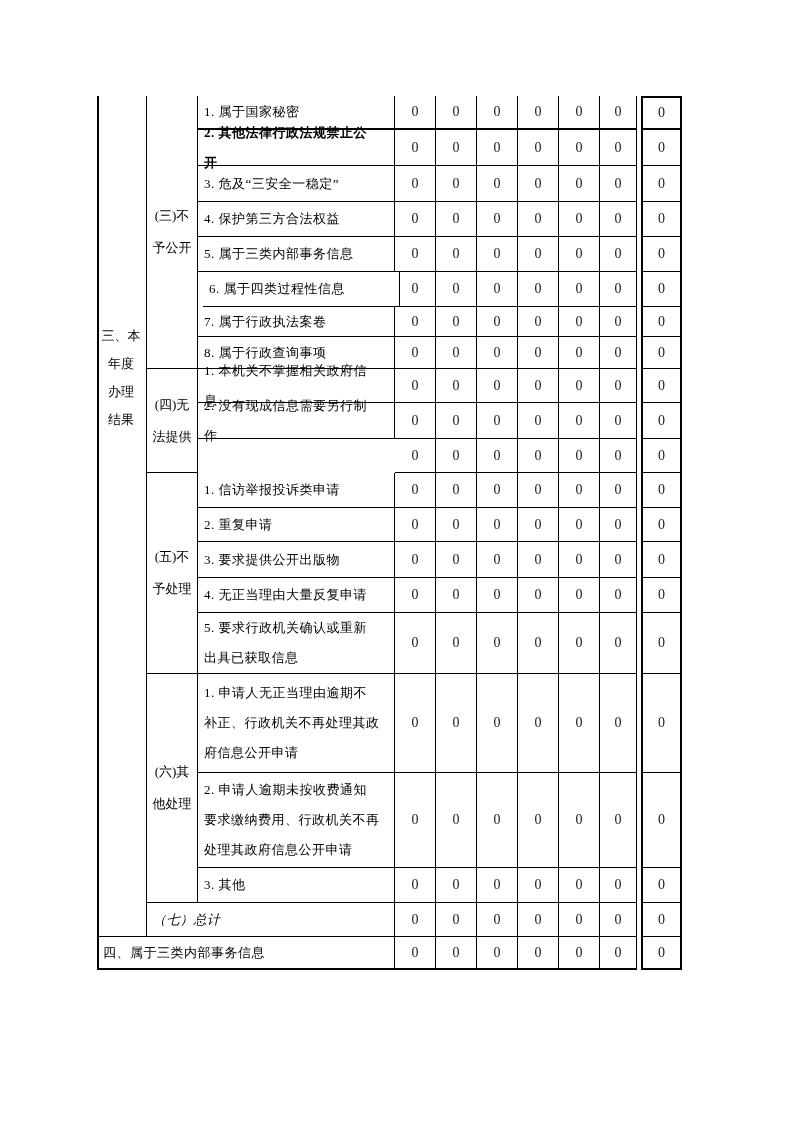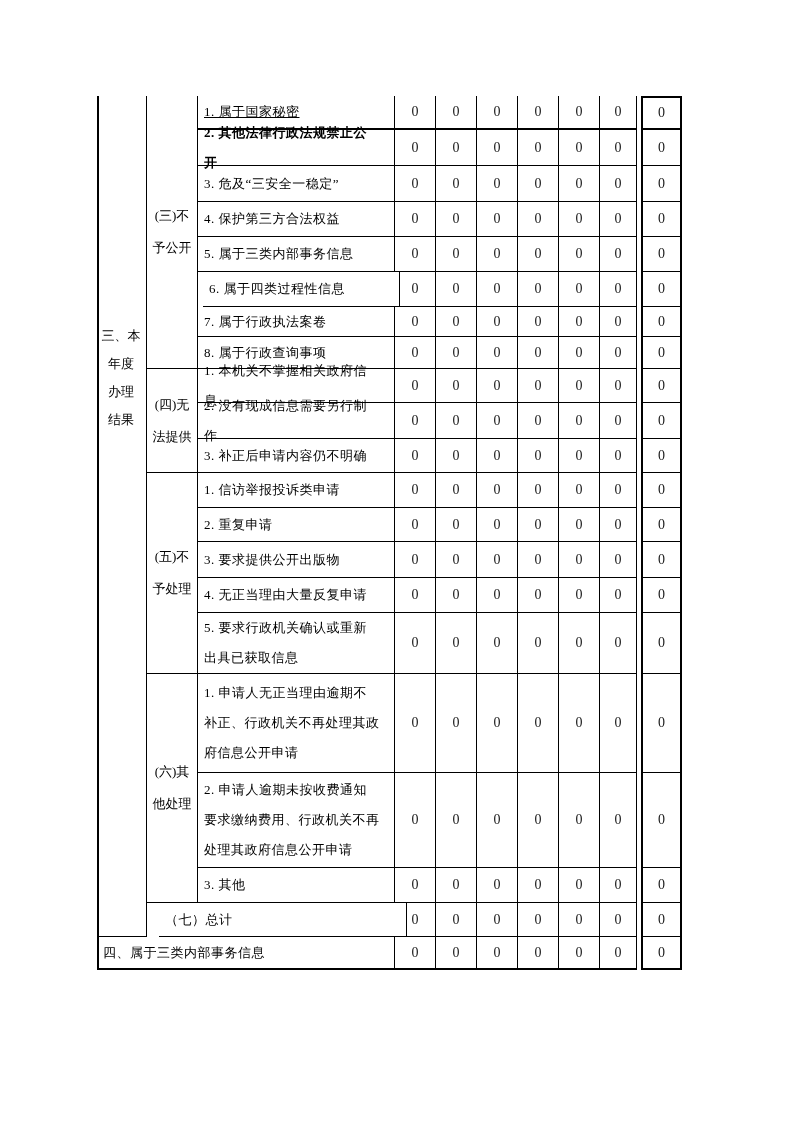--- a/index.html
+++ b/index.html
@@ -28,21 +28,21 @@
 <div class="page">
   <div class="table" id="report-table">
       <div class="cell g1" style="left: 0px; top: 0px; width: 50px; height: 841px;">
         <div class="g1label">三、本
 年度
 办理
 结果</div>
       </div>
       <div class="cell sec" style="left: 50px; top: 0px; width: 51px; height: 273px;">(三)不
 予公开</div>
-      <div class="cell item hb" style="left: 101px; top: 0px; width: 197px; height: 34px; text-decoration: underline;">1. 属于国家秘密</div>
+      <div class="cell item hb" style="left: 101px; top: 0px; width: 197px; height: 34px;">1. 属于国家秘密</div>
       <div class="cell val hb" style="left: 298px; top: 0px; width: 41px; height: 34px;">0</div>
       <div class="cell val hb" style="left: 339px; top: 0px; width: 41px; height: 34px;">0</div>
       <div class="cell val hb" style="left: 380px; top: 0px; width: 41px; height: 34px;">0</div>
       <div class="cell val hb" style="left: 421px; top: 0px; width: 41px; height: 34px;">0</div>
       <div class="cell val hb" style="left: 462px; top: 0px; width: 41px; height: 34px;">0</div>
       <div class="cell val hb" style="left: 503px; top: 0px; width: 37px; height: 34px;">0</div>
       <div class="cell val d7 d7top hb" style="left: 544px; top: 0px; width: 41px; height: 34px;">0</div>
       <div class="cell item" style="left: 101px; top: 34px; width: 197px; height: 36px; font-weight: bold;">2. 其他法律行政法规禁止公开</div>
       <div class="cell val" style="left: 298px; top: 34px; width: 41px; height: 36px;">0</div>
       <div class="cell val" style="left: 339px; top: 34px; width: 41px; height: 36px;">0</div>
@@ -110,21 +110,20 @@
       <div class="cell val" style="left: 503px; top: 273px; width: 37px; height: 34px;">0</div>
       <div class="cell val d7" style="left: 544px; top: 273px; width: 41px; height: 34px;">0</div>
       <div class="cell item" style="left: 101px; top: 307px; width: 197px; height: 36px;">2. 没有现成信息需要另行制作</div>
       <div class="cell val" style="left: 298px; top: 307px; width: 41px; height: 36px;">0</div>
       <div class="cell val" style="left: 339px; top: 307px; width: 41px; height: 36px;">0</div>
       <div class="cell val" style="left: 380px; top: 307px; width: 41px; height: 36px;">0</div>
       <div class="cell val" style="left: 421px; top: 307px; width: 41px; height: 36px;">0</div>
       <div class="cell val" style="left: 462px; top: 307px; width: 41px; height: 36px;">0</div>
       <div class="cell val" style="left: 503px; top: 307px; width: 37px; height: 36px;">0</div>
       <div class="cell val d7" style="left: 544px; top: 307px; width: 41px; height: 36px;">0</div>
-      <div class="cell item" style="left: 101px; top: 343px; width: 197px; height: 34px;">3. 补正后申请内容仍不明确</div>
       <div class="cell val" style="left: 298px; top: 343px; width: 41px; height: 34px;">0</div>
       <div class="cell val" style="left: 339px; top: 343px; width: 41px; height: 34px;">0</div>
       <div class="cell val" style="left: 380px; top: 343px; width: 41px; height: 34px;">0</div>
       <div class="cell val" style="left: 421px; top: 343px; width: 41px; height: 34px;">0</div>
       <div class="cell val" style="left: 462px; top: 343px; width: 41px; height: 34px;">0</div>
       <div class="cell val" style="left: 503px; top: 343px; width: 37px; height: 34px;">0</div>
       <div class="cell val d7" style="left: 544px; top: 343px; width: 41px; height: 34px;">0</div>
       <div class="cell sec" style="left: 50px; top: 377px; width: 51px; height: 201px;">(五)不
 予处理</div>
       <div class="cell item" style="left: 101px; top: 377px; width: 197px; height: 35px;">1. 信访举报投诉类申请</div>
@@ -186,21 +185,21 @@
       <div class="cell val" style="left: 503px; top: 677px; width: 37px; height: 95px;">0</div>
       <div class="cell val d7" style="left: 544px; top: 677px; width: 41px; height: 95px;">0</div>
       <div class="cell item" style="left: 101px; top: 772px; width: 197px; height: 35px;">3. 其他</div>
       <div class="cell val" style="left: 298px; top: 772px; width: 41px; height: 35px;">0</div>
       <div class="cell val" style="left: 339px; top: 772px; width: 41px; height: 35px;">0</div>
       <div class="cell val" style="left: 380px; top: 772px; width: 41px; height: 35px;">0</div>
       <div class="cell val" style="left: 421px; top: 772px; width: 41px; height: 35px;">0</div>
       <div class="cell val" style="left: 462px; top: 772px; width: 41px; height: 35px;">0</div>
       <div class="cell val" style="left: 503px; top: 772px; width: 37px; height: 35px;">0</div>
       <div class="cell val d7" style="left: 544px; top: 772px; width: 41px; height: 35px;">0</div>
-      <div class="cell item" style="left: 62px; top: 807px; width: 248px; height: 34px;">（七）总计</div>
+      <div class="cell item" style="left: 50px; top: 807px; width: 248px; height: 34px; font-style: italic;">（七）总计</div>
       <div class="cell val" style="left: 298px; top: 807px; width: 41px; height: 34px;">0</div>
       <div class="cell val" style="left: 339px; top: 807px; width: 41px; height: 34px;">0</div>
       <div class="cell val" style="left: 380px; top: 807px; width: 41px; height: 34px;">0</div>
       <div class="cell val" style="left: 421px; top: 807px; width: 41px; height: 34px;">0</div>
       <div class="cell val" style="left: 462px; top: 807px; width: 41px; height: 34px;">0</div>
       <div class="cell val" style="left: 503px; top: 807px; width: 37px; height: 34px;">0</div>
       <div class="cell val d7" style="left: 544px; top: 807px; width: 41px; height: 34px;">0</div>
       <div class="cell item bb" style="left: 0px; top: 841px; width: 298px; height: 33px;">四、属于三类内部事务信息</div>
       <div class="cell val bb" style="left: 298px; top: 841px; width: 41px; height: 33px;">0</div>
       <div class="cell val bb" style="left: 339px; top: 841px; width: 41px; height: 33px;">0</div>

